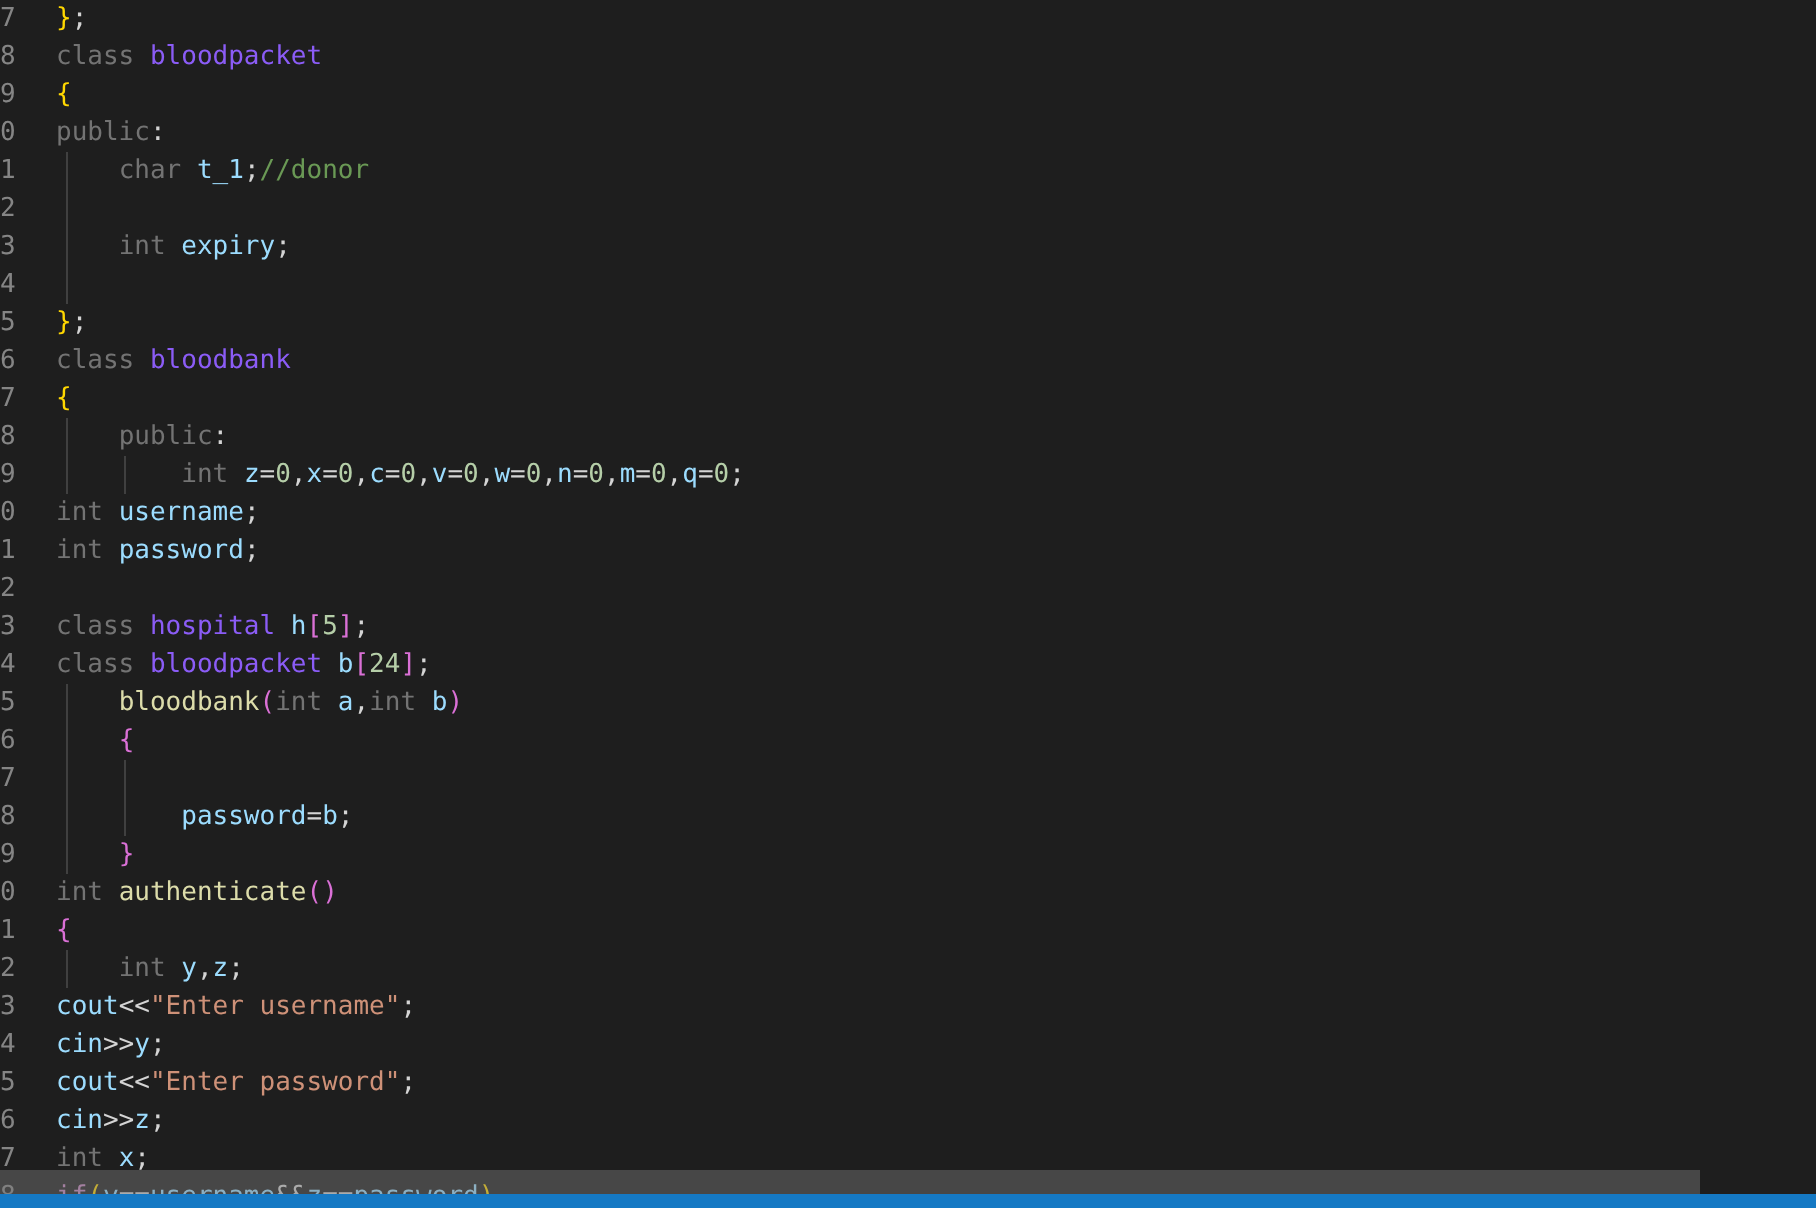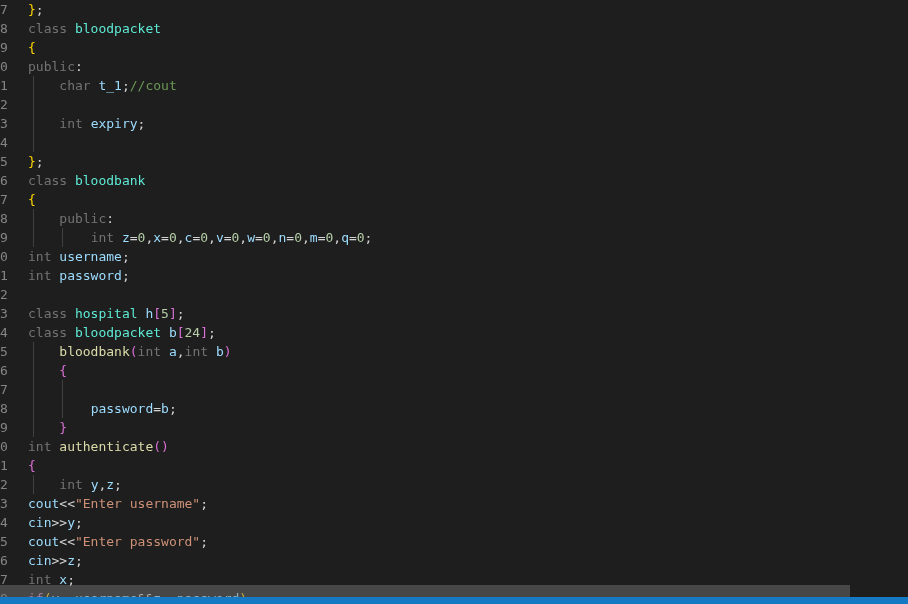--- a/index.html
+++ b/index.html
@@ -39,30 +39,30 @@
     background:rgba(121,121,121,0.45);
     z-index:5;
   }
   .statusbar{
     position:absolute;left:0;bottom:0;
     width:100%;height:7px;
     z-index:6;
   }
   
 </style>
-<style>.tok-kw{color:#737373}.tok-ctrl{color:#c586c0}.tok-cls{color:#5eead4}.tok-fn{color:#dcdcaa}.tok-var{color:#9cdcfe}.tok-num{color:#b5cea8}.tok-str{color:#ce9178}.tok-com{color:#6a9955}.tok-pu{color:#d4d4d4}.tok-pl{color:#d4d4d4}.tok-b1{color:#ffd700}.tok-b2{color:#da70d6}.ln{color:#858585}.guide{background:#404040}.screen{background:#1e1e1e}</style></head>
+<style>.tok-kw{color:#737373}.tok-ctrl{color:#c586c0}.tok-cls{color:#8b5cf6}.tok-fn{color:#dcdcaa}.tok-var{color:#9cdcfe}.tok-num{color:#b5cea8}.tok-str{color:#ce9178}.tok-com{color:#6a9955}.tok-pu{color:#d4d4d4}.tok-pl{color:#d4d4d4}.tok-b1{color:#ffd700}.tok-b2{color:#da70d6}.ln{color:#858585}.guide{background:#404040}.screen{background:#1e1e1e}</style></head>
 <body>
 
 <div class="screen">
   <div class="editor" id="editor">
       <div class="line"><span class="ln">7</span><span class="code"><span class="tok-b1">}</span><span class="tok-pu">;</span></span></div>
       <div class="line"><span class="ln">8</span><span class="code"><span class="tok-kw">class </span><span class="tok-cls">bloodpacket</span></span></div>
       <div class="line"><span class="ln">9</span><span class="code"><span class="tok-b1">{</span></span></div>
       <div class="line"><span class="ln">0</span><span class="code"><span class="tok-kw">public</span><span class="tok-pu">:</span></span></div>
-      <div class="line"><span class="ln">1</span><span class="guide" style="left: 33px;"></span><span class="code"><span class="tok-pl">    </span><span class="tok-kw">char </span><span class="tok-var">t_1</span><span class="tok-pu">;</span><span class="tok-com">//cout</span></span></div>
+      <div class="line"><span class="ln">1</span><span class="guide" style="left: 33px;"></span><span class="code"><span class="tok-pl">    </span><span class="tok-kw">char </span><span class="tok-var">t_1</span><span class="tok-pu">;</span><span class="tok-com">//donor</span></span></div>
       <div class="line"><span class="ln">2</span><span class="guide" style="left: 33px;"></span></div>
       <div class="line"><span class="ln">3</span><span class="guide" style="left: 33px;"></span><span class="code"><span class="tok-pl">    </span><span class="tok-kw">int </span><span class="tok-var">expiry</span><span class="tok-pu">;</span></span></div>
       <div class="line"><span class="ln">4</span><span class="guide" style="left: 33px;"></span><span class="code"></span></div>
       <div class="line"><span class="ln">5</span><span class="code"><span class="tok-b1">}</span><span class="tok-pu">;</span></span></div>
       <div class="line"><span class="ln">6</span><span class="code"><span class="tok-kw">class </span><span class="tok-cls">bloodbank</span></span></div>
       <div class="line"><span class="ln">7</span><span class="code"><span class="tok-b1">{</span></span></div>
       <div class="line"><span class="ln">8</span><span class="guide" style="left: 33px;"></span><span class="code"><span class="tok-pl">    </span><span class="tok-kw">public</span><span class="tok-pu">:</span></span></div>
       <div class="line"><span class="ln">9</span><span class="guide" style="left: 33px;"></span><span class="guide" style="left: 62px;"></span><span class="code"><span class="tok-pl">        </span><span class="tok-kw">int </span><span class="tok-var">z</span><span class="tok-pu">=</span><span class="tok-num">0</span><span class="tok-pu">,</span><span class="tok-var">x</span><span class="tok-pu">=</span><span class="tok-num">0</span><span class="tok-pu">,</span><span class="tok-var">c</span><span class="tok-pu">=</span><span class="tok-num">0</span><span class="tok-pu">,</span><span class="tok-var">v</span><span class="tok-pu">=</span><span class="tok-num">0</span><span class="tok-pu">,</span><span class="tok-var">w</span><span class="tok-pu">=</span><span class="tok-num">0</span><span class="tok-pu">,</span><span class="tok-var">n</span><span class="tok-pu">=</span><span class="tok-num">0</span><span class="tok-pu">,</span><span class="tok-var">m</span><span class="tok-pu">=</span><span class="tok-num">0</span><span class="tok-pu">,</span><span class="tok-var">q</span><span class="tok-pu">=</span><span class="tok-num">0</span><span class="tok-pu">;</span></span></div>
       <div class="line"><span class="ln">0</span><span class="code"><span class="tok-kw">int </span><span class="tok-var">username</span><span class="tok-pu">;</span></span></div>
       <div class="line"><span class="ln">1</span><span class="code"><span class="tok-kw">int </span><span class="tok-var">password</span><span class="tok-pu">;</span></span></div>

